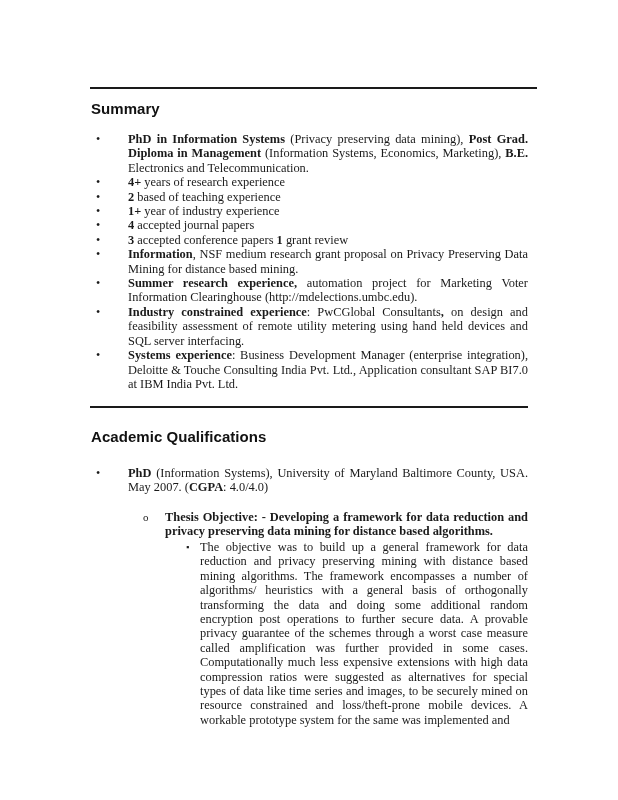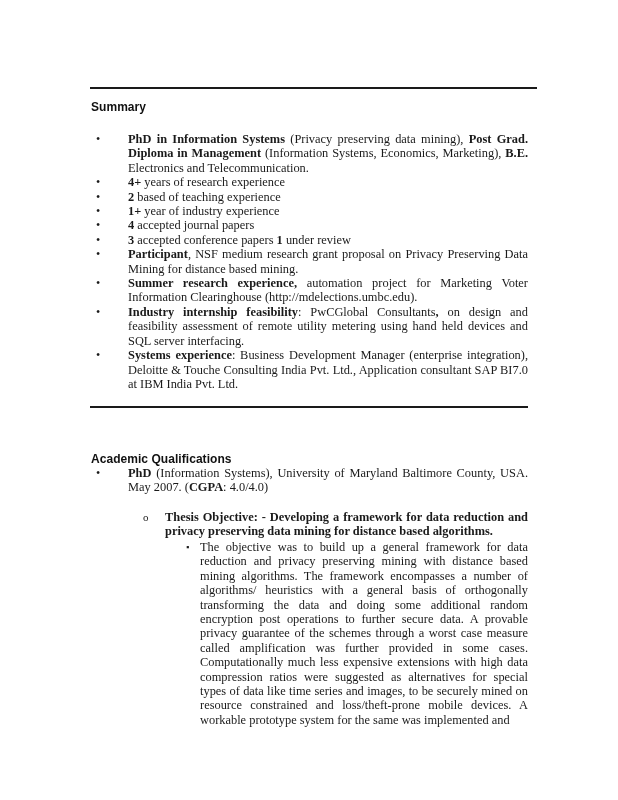--- a/index.html
+++ b/index.html
@@ -2,23 +2,23 @@
 <html><head>
 <meta charset="utf-8">
 <style>
   html, body { margin: 0; padding: 0; background: #ffffff; }
   body { width: 618px; height: 800px; position: relative; overflow: hidden;
          font-family: "Liberation Serif", "DejaVu Serif", serif; color: #1a1a1a; }
   .rule { position: absolute; left: 90px; height: 2px; background: #1a1a1a; }
   #rule-top { top: 87px; width: 447px; }
   #rule-mid { top: 406px; width: 438px; }
   .heading { position: absolute; left: 91px; font-family: "Liberation Sans", "DejaVu Sans", sans-serif;
-             font-weight: bold; font-size: 12px; color: #111; letter-spacing: 0.05px; }
+             font-weight: bold; font-size: 15px; color: #111; letter-spacing: 0.05px; }
   #h-summary { top: 100px; }
-  #h-academic { top: 452px; }
+  #h-academic { top: 428px; }
   ul.l1 { list-style: none; margin: 0; padding: 0; position: absolute; left: 128px; width: 400px; }
   ul.l1 li { position: relative; font-size: 12.4px; line-height: 14.4px; text-align: justify; text-align-last: left; }
   ul.l1 li .bullet { position: absolute; left: -32px; top: 0; font-size: 12px; }
   #summary-list { top: 132px; }
   #academic-list { top: 466px; }
   b { font-weight: bold; }
   .l2 { position: absolute; left: 165px; top: 510px; width: 363px; font-size: 12.4px; line-height: 14.4px;
         text-align: justify; text-align-last: left; font-weight: bold; }
   .l2 .bullet { position: absolute; left: -22px; top: 0; font-weight: normal; font-size: 11px; }
   .l3 { position: absolute; left: 200px; top: 540px; width: 328px; font-size: 12.4px; line-height: 14.4px;
@@ -31,24 +31,24 @@
 <div class="rule" id="rule-top"></div>
 
 <div class="heading" id="h-summary">Summary</div>
 
 <ul class="l1" id="summary-list">
     <li><span class="bullet">•</span><b>PhD in Information Systems</b><span> (Privacy preserving data mining), </span><b>Post Grad. Diploma in Management</b><span> (Information Systems, Economics, Marketing), </span><b>B.E.</b><span> Electronics and Telecommunication.</span></li>
     <li><span class="bullet">•</span><b>4+</b><span> years of research experience</span></li>
     <li><span class="bullet">•</span><b>2</b><span> based of teaching experience</span></li>
     <li><span class="bullet">•</span><b>1+</b><span> year of industry experience</span></li>
     <li><span class="bullet">•</span><b>4</b><span> accepted journal papers</span></li>
-    <li><span class="bullet">•</span><b>3</b><span> accepted conference papers </span><b>1</b><span> under review</span></li>
-    <li><span class="bullet">•</span><b>Participant</b><span>, NSF medium research grant proposal on Privacy Preserving Data Mining for distance based mining.</span></li>
+    <li><span class="bullet">•</span><b>3</b><span> accepted conference papers </span><b>1</b><span> grant review</span></li>
+    <li><span class="bullet">•</span><b>Information</b><span>, NSF medium research grant proposal on Privacy Preserving Data Mining for distance based mining.</span></li>
     <li><span class="bullet">•</span><b>Summer research experience,</b><span> automation project for Marketing Voter Information Clearinghouse (http://mdelections.umbc.edu).</span></li>
-    <li><span class="bullet">•</span><b>Industry internship feasibility</b><span>: PwCGlobal Consultants</span><b>,</b><span> on design and feasibility assessment of remote utility metering using hand held devices and SQL server interfacing.</span></li>
+    <li><span class="bullet">•</span><b>Industry constrained experience</b><span>: PwCGlobal Consultants</span><b>,</b><span> on design and feasibility assessment of remote utility metering using hand held devices and SQL server interfacing.</span></li>
     <li><span class="bullet">•</span><b>Systems experience</b><span>: Business Development Manager (enterprise integration), Deloitte &amp; Touche Consulting India Pvt. Ltd., Application consultant SAP BI7.0 at IBM India Pvt. Ltd.</span></li>
   </ul>
 
 <div class="rule" id="rule-mid"></div>
 
 <div class="heading" id="h-academic">Academic Qualifications</div>
 
 <ul class="l1" id="academic-list">
     <li><span class="bullet">•</span><b>PhD</b><span> (Information Systems), University of Maryland Baltimore County, USA. May 2007. (</span><b>CGPA</b><span>: 4.0/4.0)</span></li>
   </ul>

